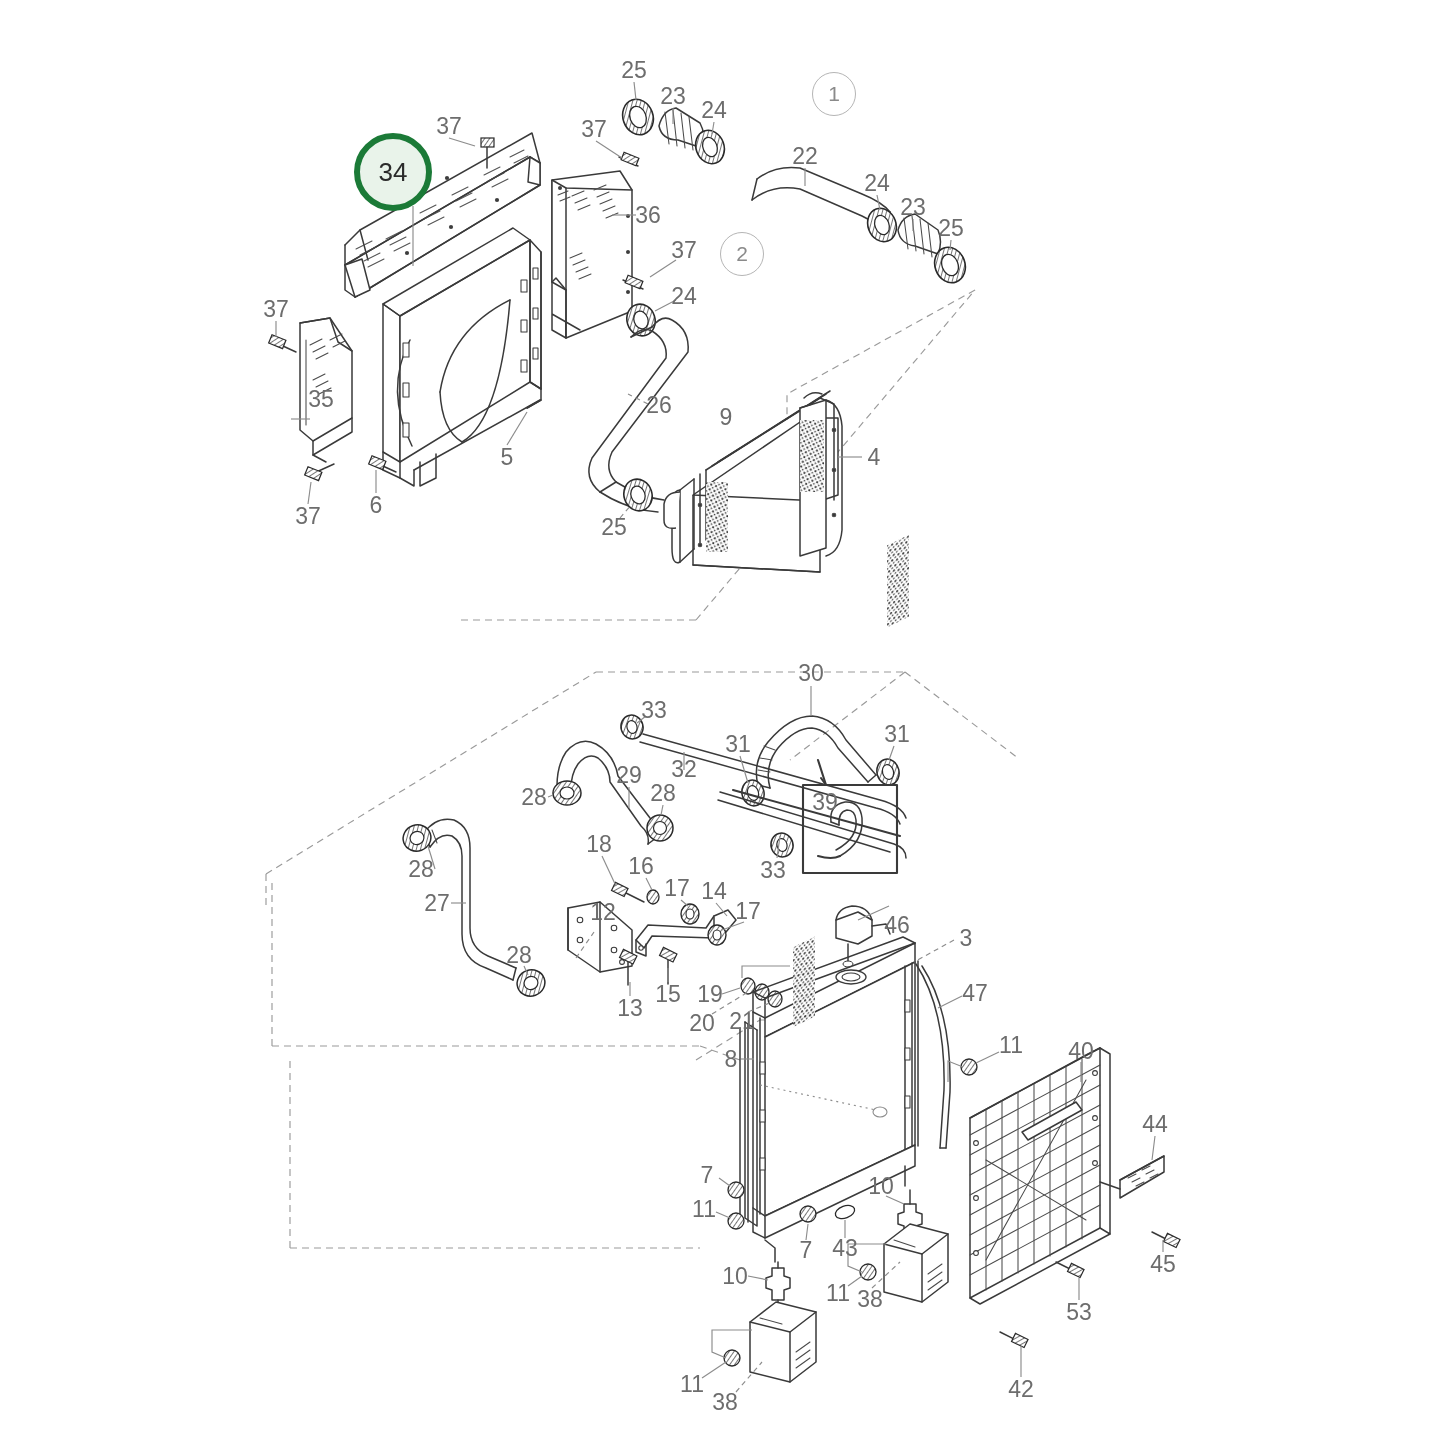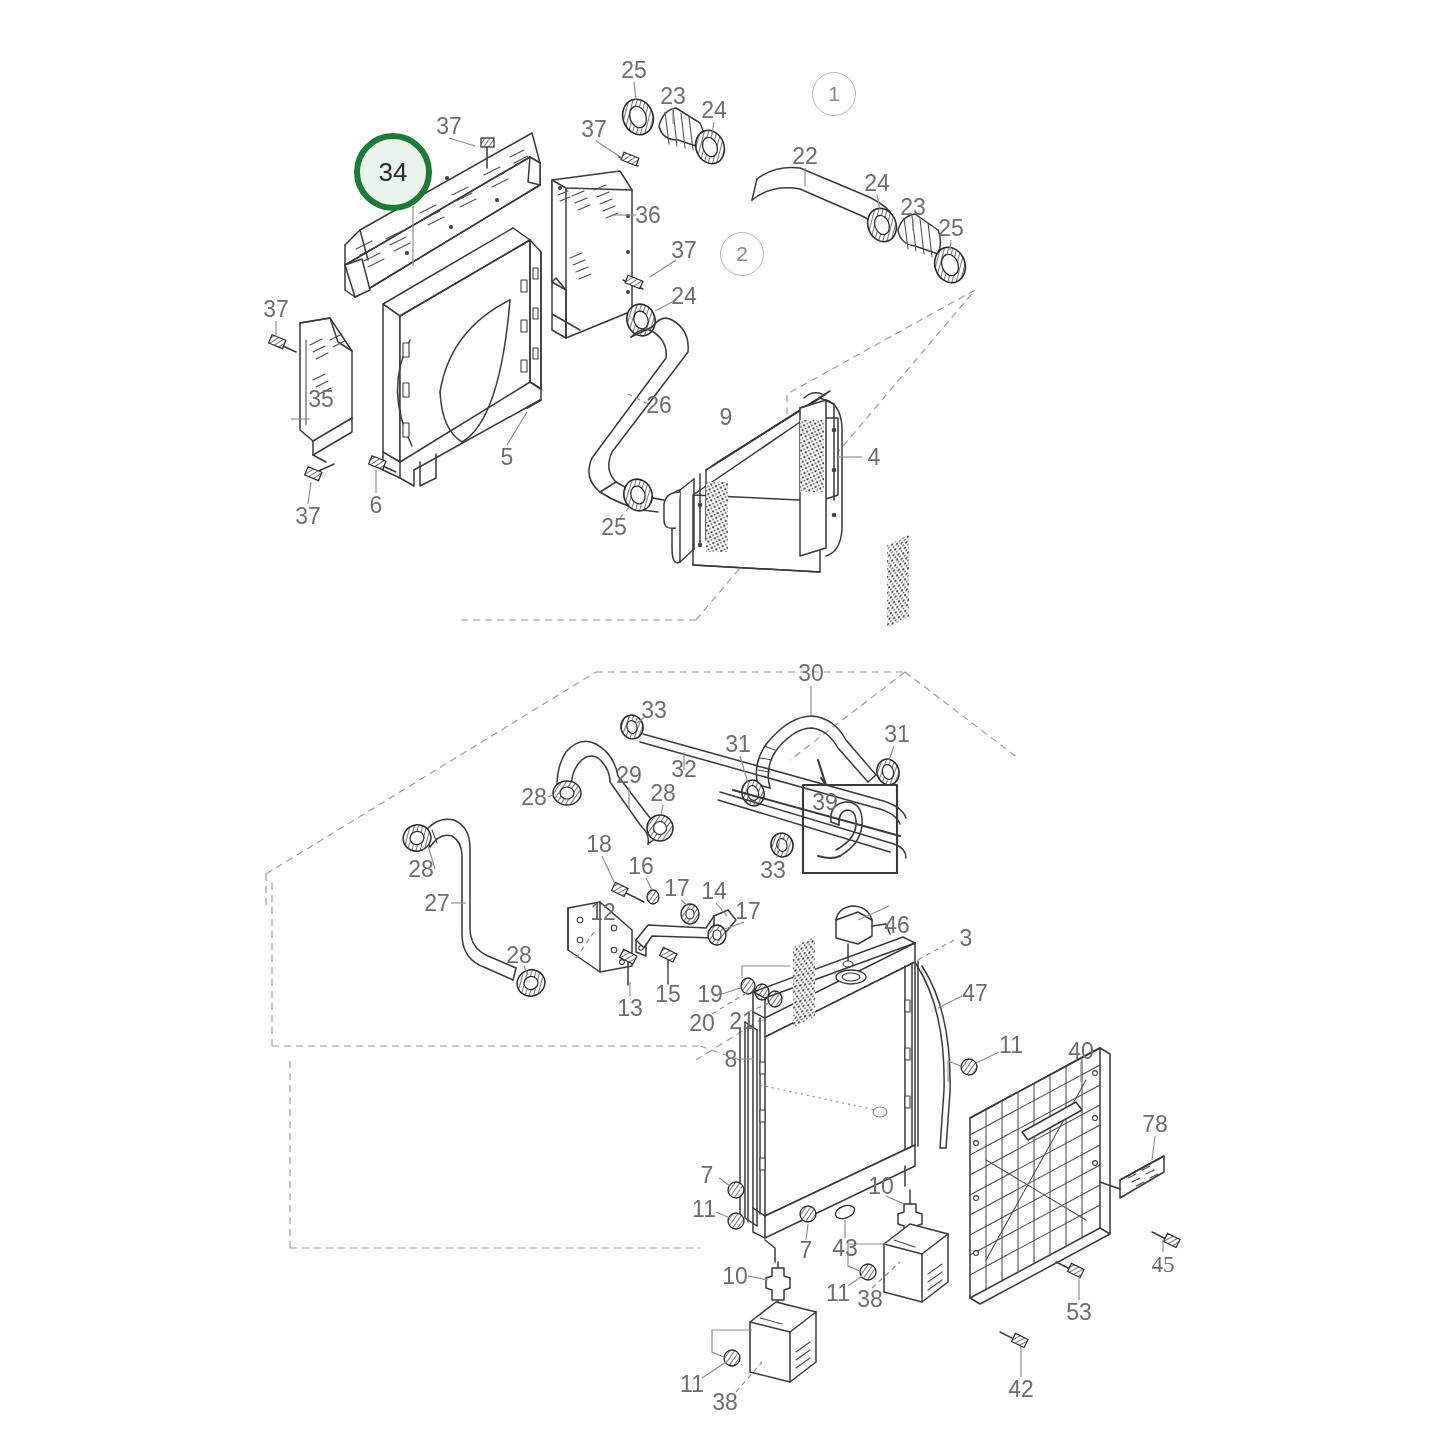--- a/index.html
+++ b/index.html
@@ -740,32 +740,32 @@
       <div class="callout" style="left: 668px; top: 994px;">15</div>
       <div class="callout" style="left: 710px; top: 994px;">19</div>
       <div class="callout" style="left: 702px; top: 1023px;">20</div>
       <div class="callout" style="left: 742px; top: 1021px;">21</div>
       <div class="callout" style="left: 897px; top: 901px; margin-top: 24px;">46</div>
       <div class="callout" style="left: 966px; top: 938px;">3</div>
       <div class="callout" style="left: 975px; top: 993px;">47</div>
       <div class="callout" style="left: 731px; top: 1059px;">8</div>
       <div class="callout" style="left: 1011px; top: 1045px;">11</div>
       <div class="callout" style="left: 1081px; top: 1051px;">40</div>
-      <div class="callout" style="left: 1155px; top: 1124px;">78</div>
+      <div class="callout" style="left: 1155px; top: 1124px;">44</div>
       <div class="callout" style="left: 707px; top: 1175px;">7</div>
       <div class="callout" style="left: 704px; top: 1209px;">11</div>
       <div class="callout" style="left: 881px; top: 1186px;">10</div>
       <div class="callout" style="left: 806px; top: 1250px;">7</div>
       <div class="callout" style="left: 845px; top: 1248px;">43</div>
       <div class="callout" style="left: 838px; top: 1293px;">11</div>
       <div class="callout" style="left: 870px; top: 1299px;">38</div>
       <div class="callout" style="left: 735px; top: 1276px;">10</div>
       <div class="callout" style="left: 692px; top: 1384px;">11</div>
       <div class="callout" style="left: 725px; top: 1402px;">38</div>
-      <div class="callout" style="left: 1163px; top: 1264px; font-family: Liberation Serif, serif;">45</div>
+      <div class="callout" style="left: 1163px; top: 1264px;">45</div>
       <div class="callout" style="left: 1079px; top: 1312px;">53</div>
       <div class="callout" style="left: 1021px; top: 1389px;">42</div>
       <div class="grp-badge" style="left: 834px; top: 94px;">1</div>
       <div class="grp-badge" style="left: 742px; top: 254px;">2</div>
       <div class="hl-badge" style="left: 393px; top: 172px; border: 6px solid rgb(27, 122, 55); background: rgb(233, 243, 234); color: rgb(43, 43, 43);">34</div>
     </div>
 
 </div>
 
 </body></html>

